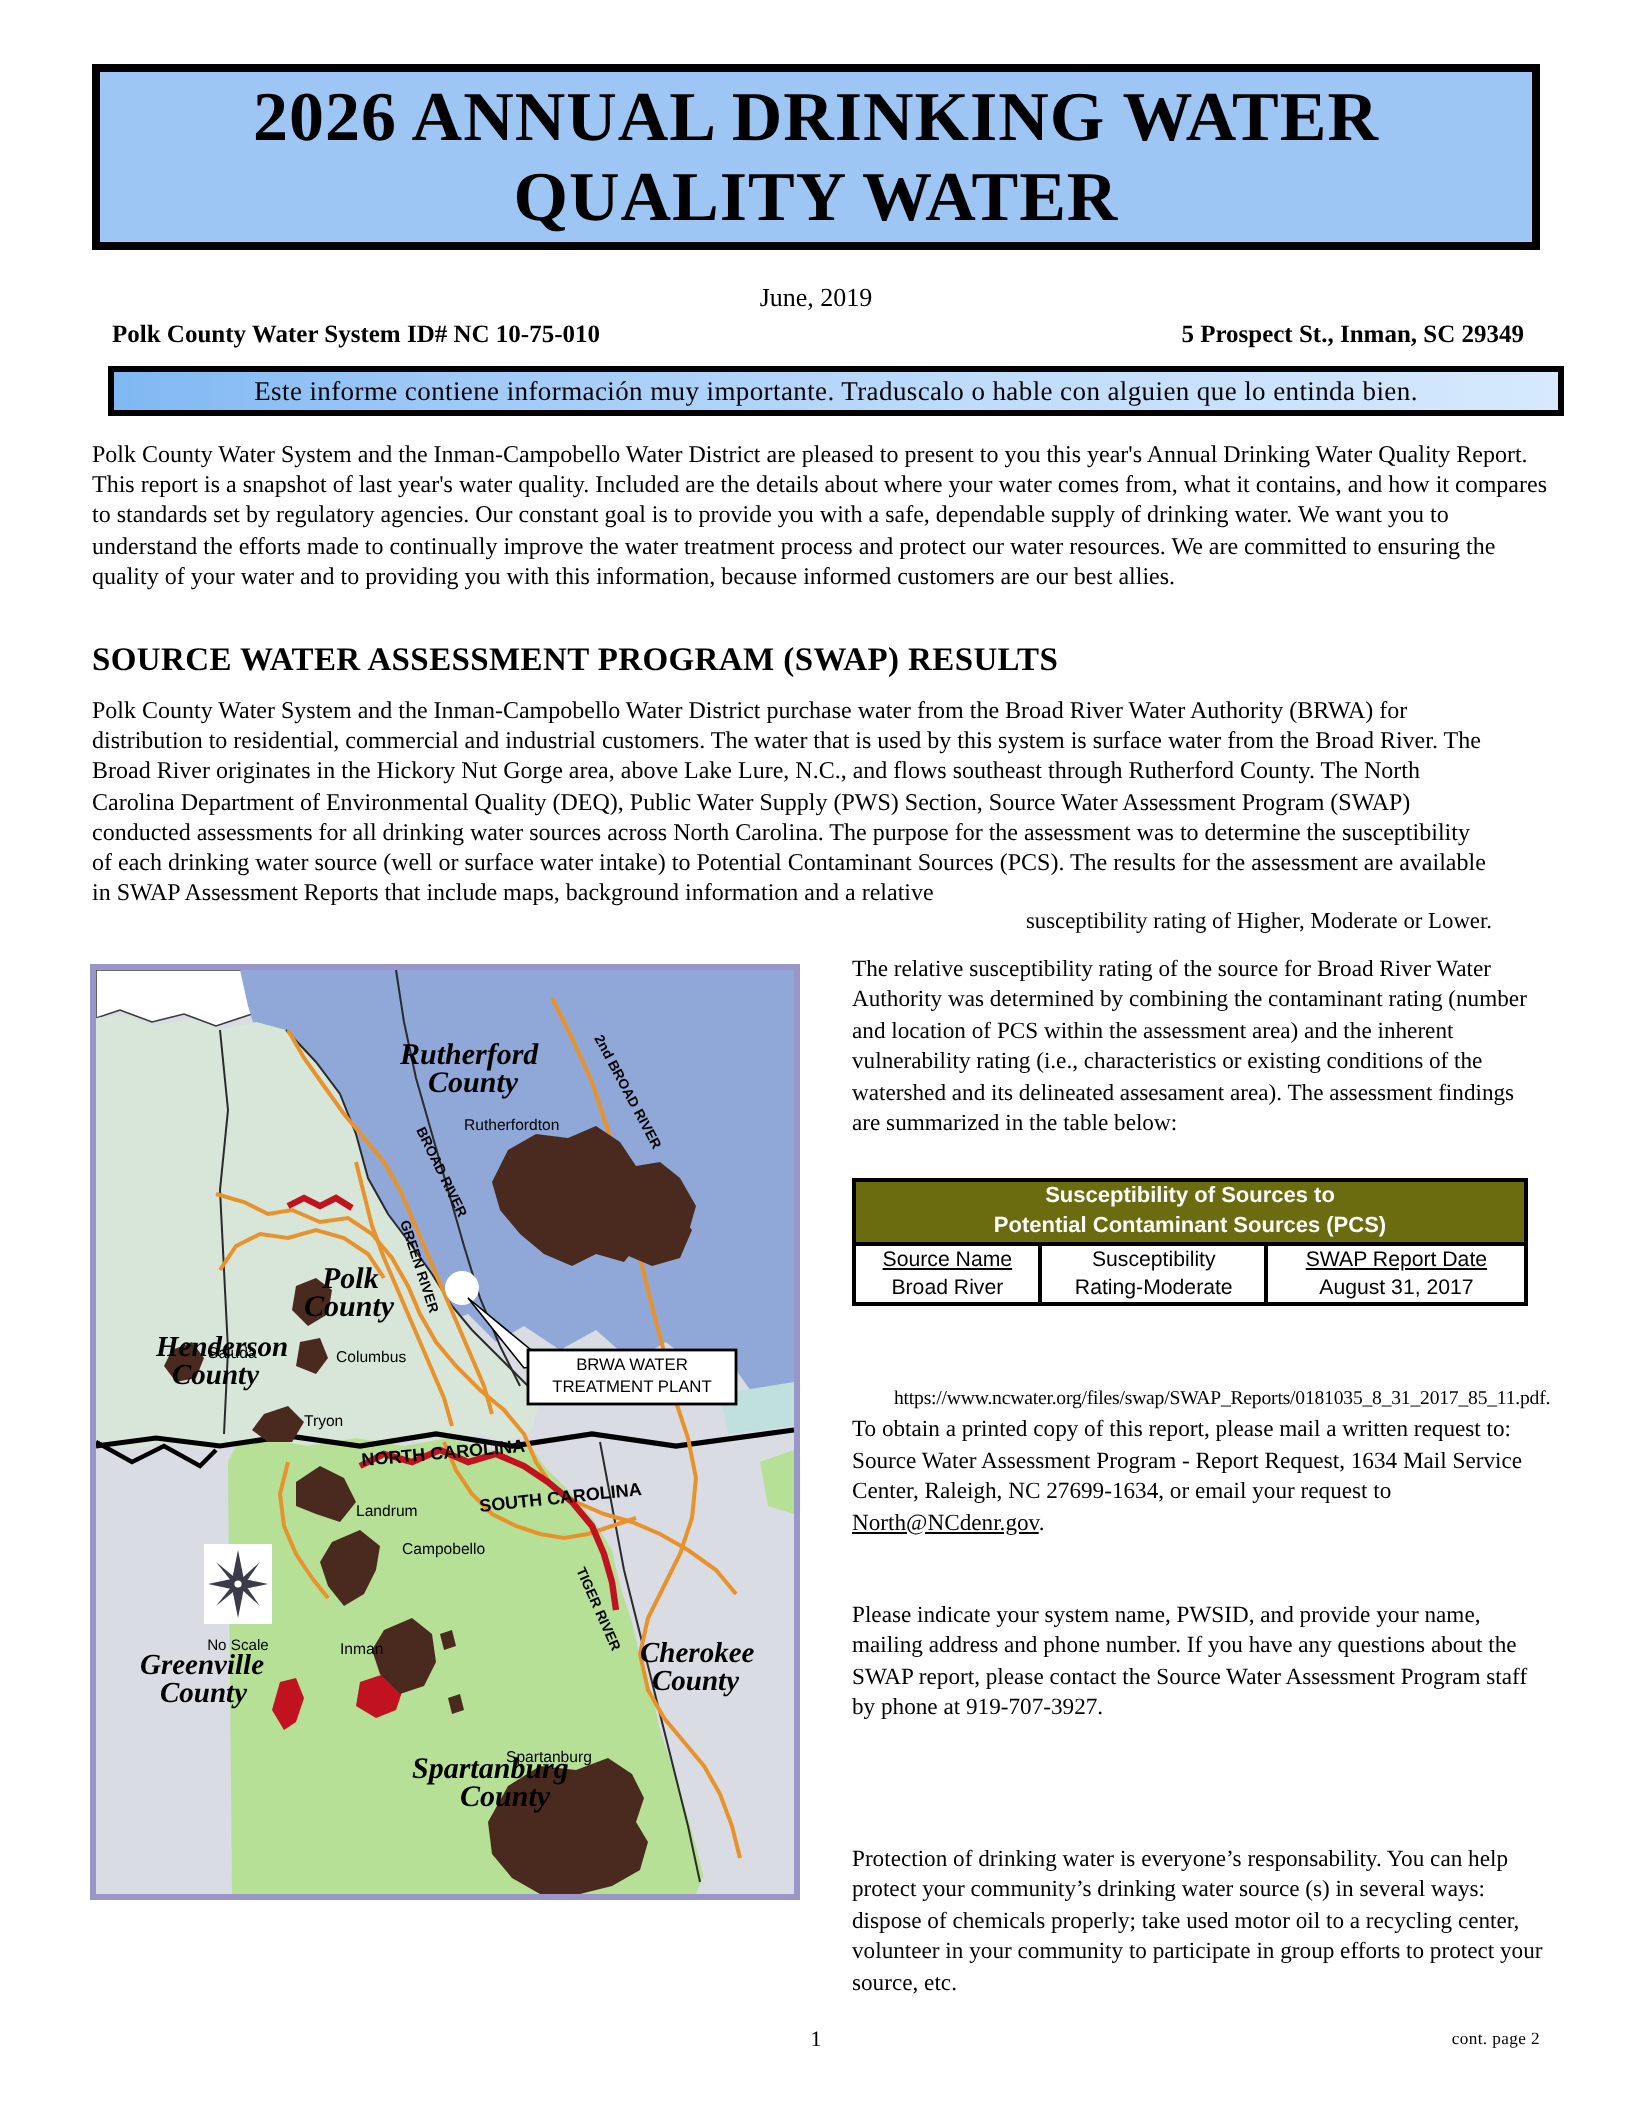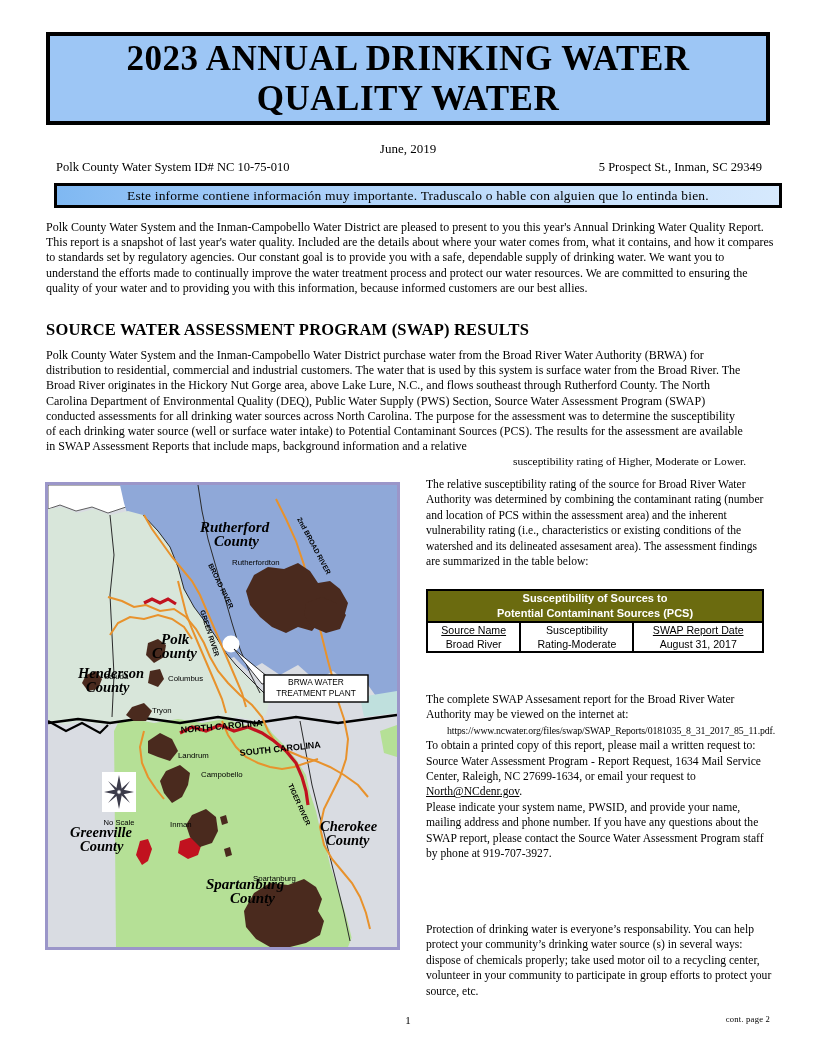--- a/index.html
+++ b/index.html
@@ -58,20 +58,21 @@
   
   .idrow {
     position: absolute;
     left: 56px;
     top: 160px;
     width: 706px;
     display: flex;
     justify-content: space-between;
     align-items: baseline;
     font-size: 12.5px;
+    font-weight: bold;
   }
 
   
   .notice-bar {
     position: absolute;
     left: 54px;
     top: 183px;
     width: 728px;
     height: 25px;
     border: 3px solid #000000;
@@ -213,21 +214,21 @@
     overflow: hidden;
   }
   .map-svg { display: block; width: 100%; height: 100%; }
 </style>
 </head>
 <body>
 
 <div id="page">
 
   <div class="title-banner">
-    <div class="title-line">2023 ANNUAL DRINKING WATER</div>
+    <div class="title-line">2026 ANNUAL DRINKING WATER</div>
     <div class="title-line">QUALITY WATER</div>
   </div>
 
   <div class="doc-date">June, 2019</div>
 
   <div class="idrow">
     <span>Polk County Water System ID# NC 10-75-010</span>
     <span>5 Prospect St., Inman, SC 29349</span>
   </div>
 
@@ -426,21 +427,20 @@
       </td>
       <td class="swap-body-cell">
         <span class="hdr">SWAP Report Date</span>
         <span class="val">August 31, 2017</span>
       </td>
     </tr>
   </tbody>
     </table>
 
   <div class="rcol rcol-p2">
-    <span>The complete SWAP Assesament report for the Broad River Water Authority may be viewed on the internet at:</span>
     <span class="url-line">https://www.ncwater.org/files/swap/SWAP_Reports/0181035_8_31_2017_85_11.pdf.</span>
     <span>To obtain a printed copy of this report, please mail a written request to: Source Water Assessment Program - Report Request, 1634 Mail Service Center, Raleigh, NC 27699-1634, or email your request to</span>
     <span class="u">North@NCdenr.gov</span><span>.</span>
   </div>
 
   <div class="rcol rcol-p3">Please indicate your system name, PWSID, and provide your name, mailing address and phone number. If you have any questions about the SWAP report, please contact the Source Water Assessment Program staff by phone at 919-707-3927.</div>
 
 
   <div class="rcol rcol-p5">Protection of drinking water is everyone’s responsability. You can help protect your community’s drinking water source (s) in several ways: dispose of chemicals properly; take used motor oil to a recycling center, volunteer in your community to participate in group efforts to protect your source, etc.</div>
 

